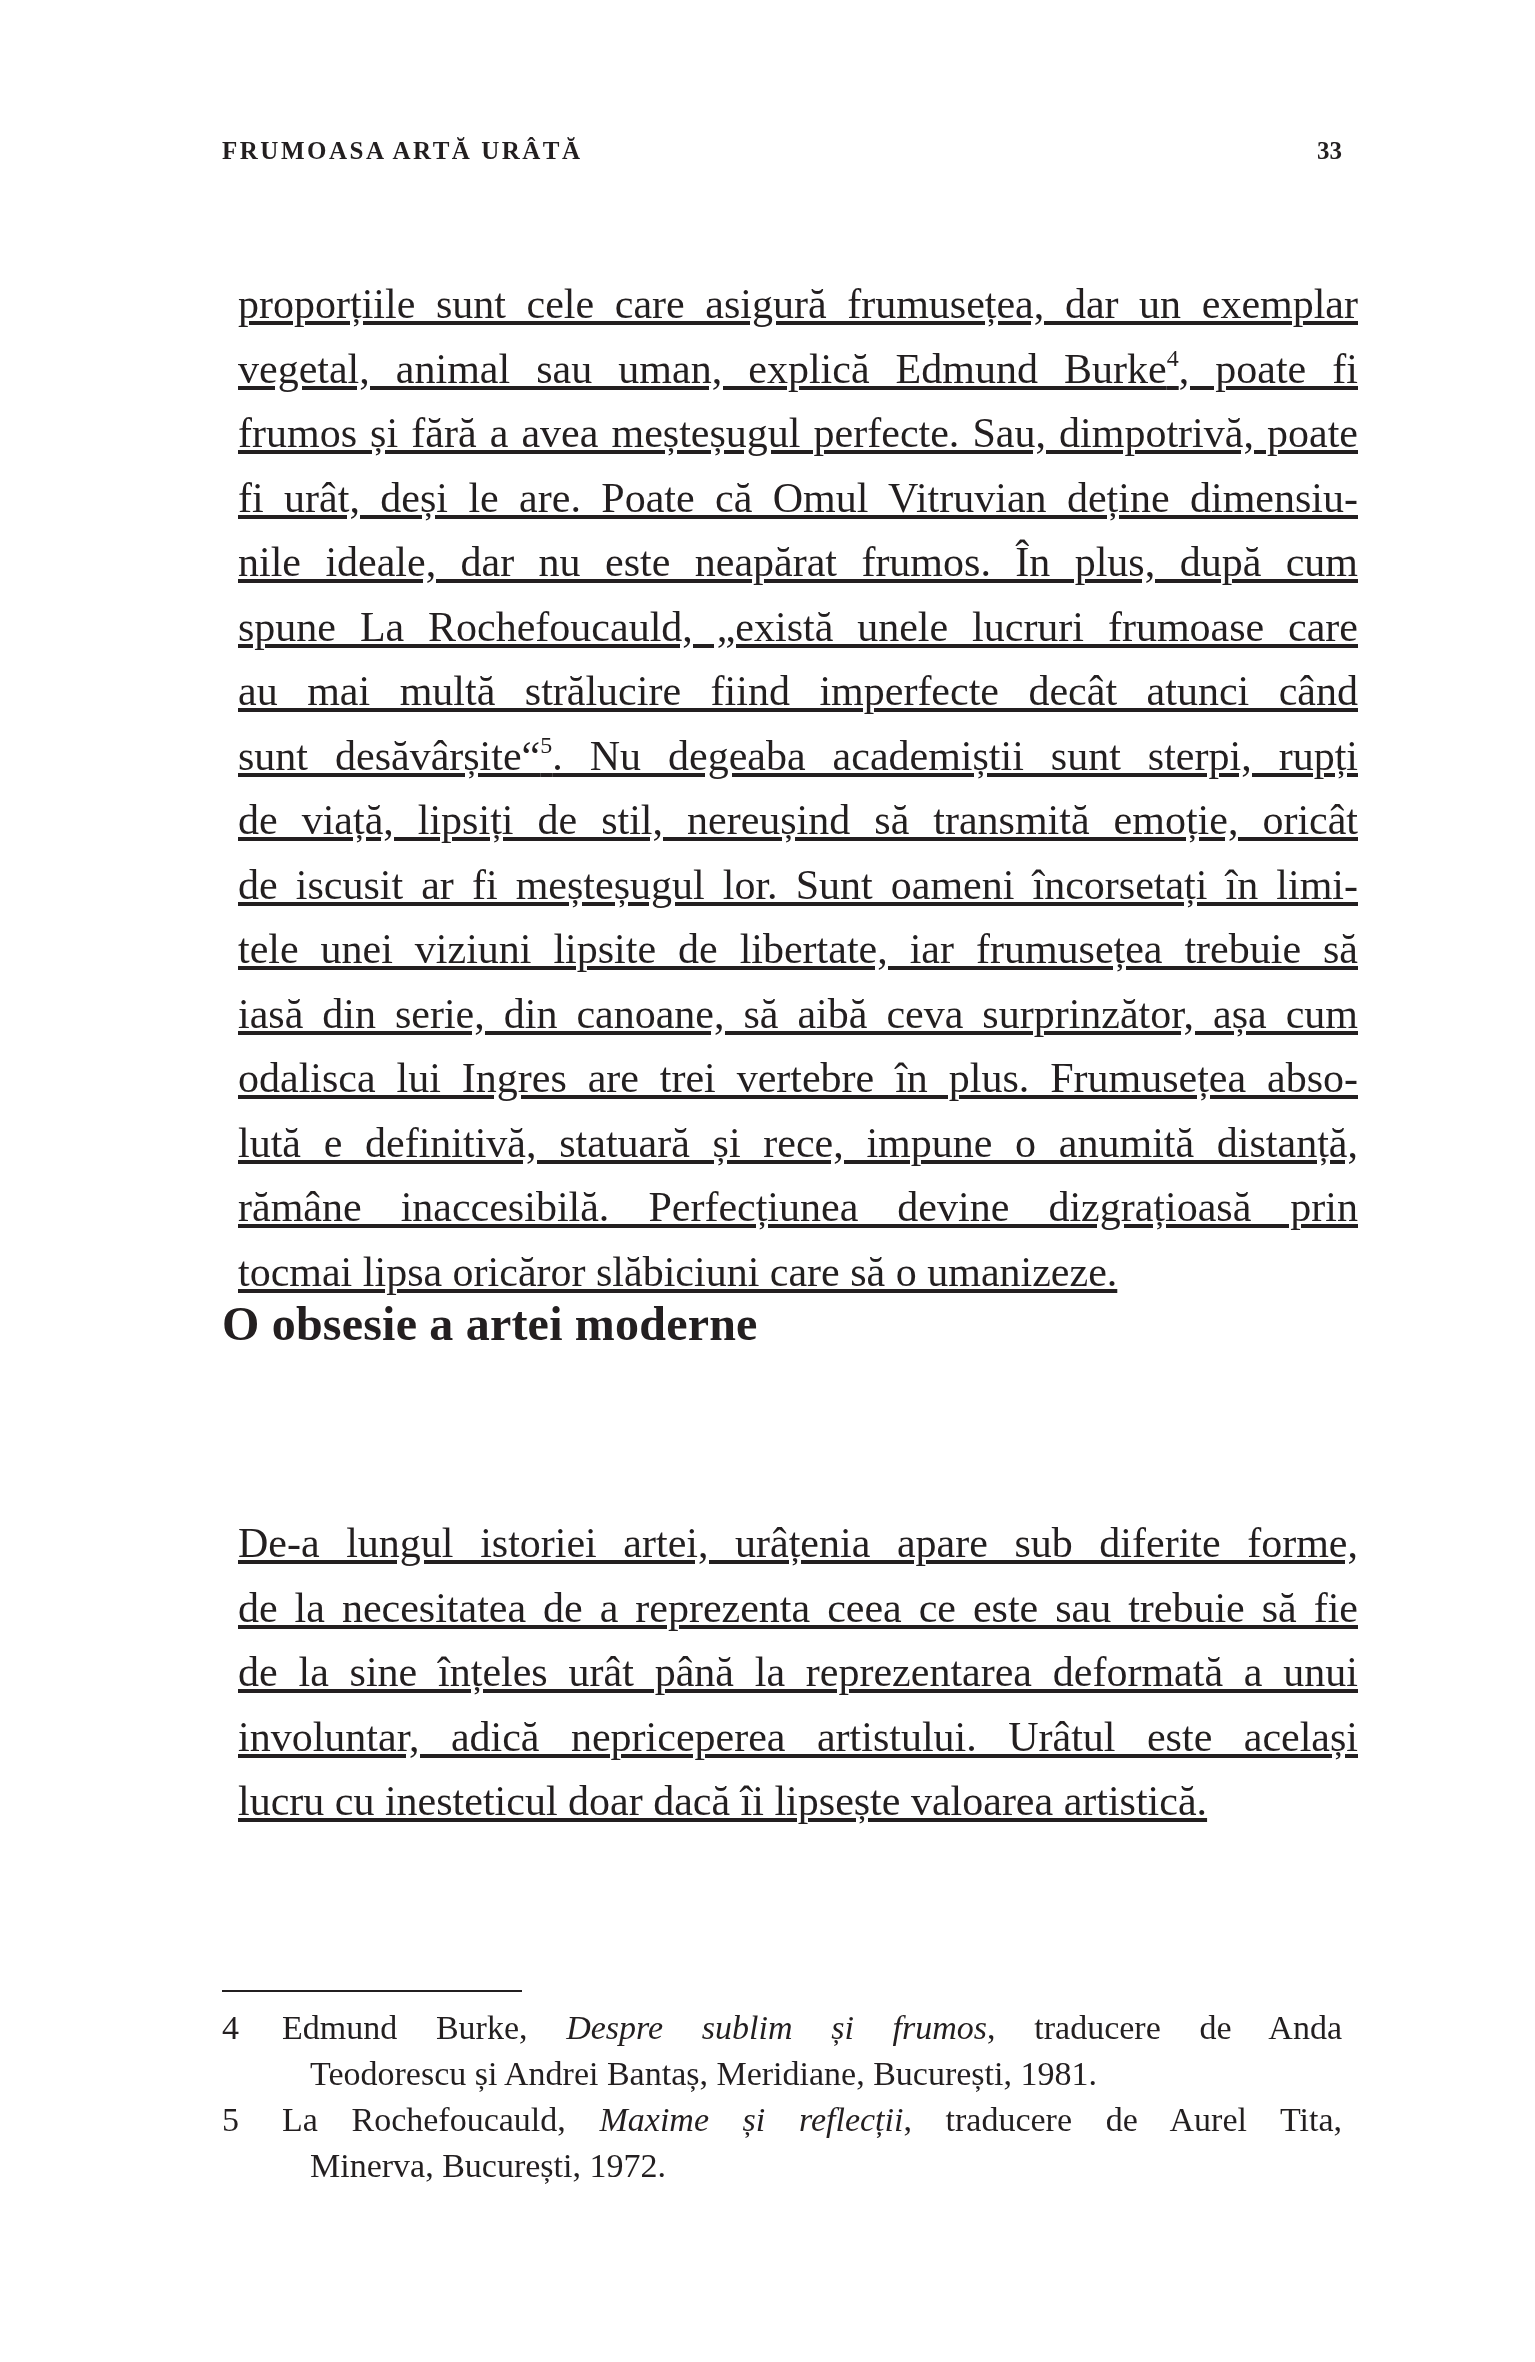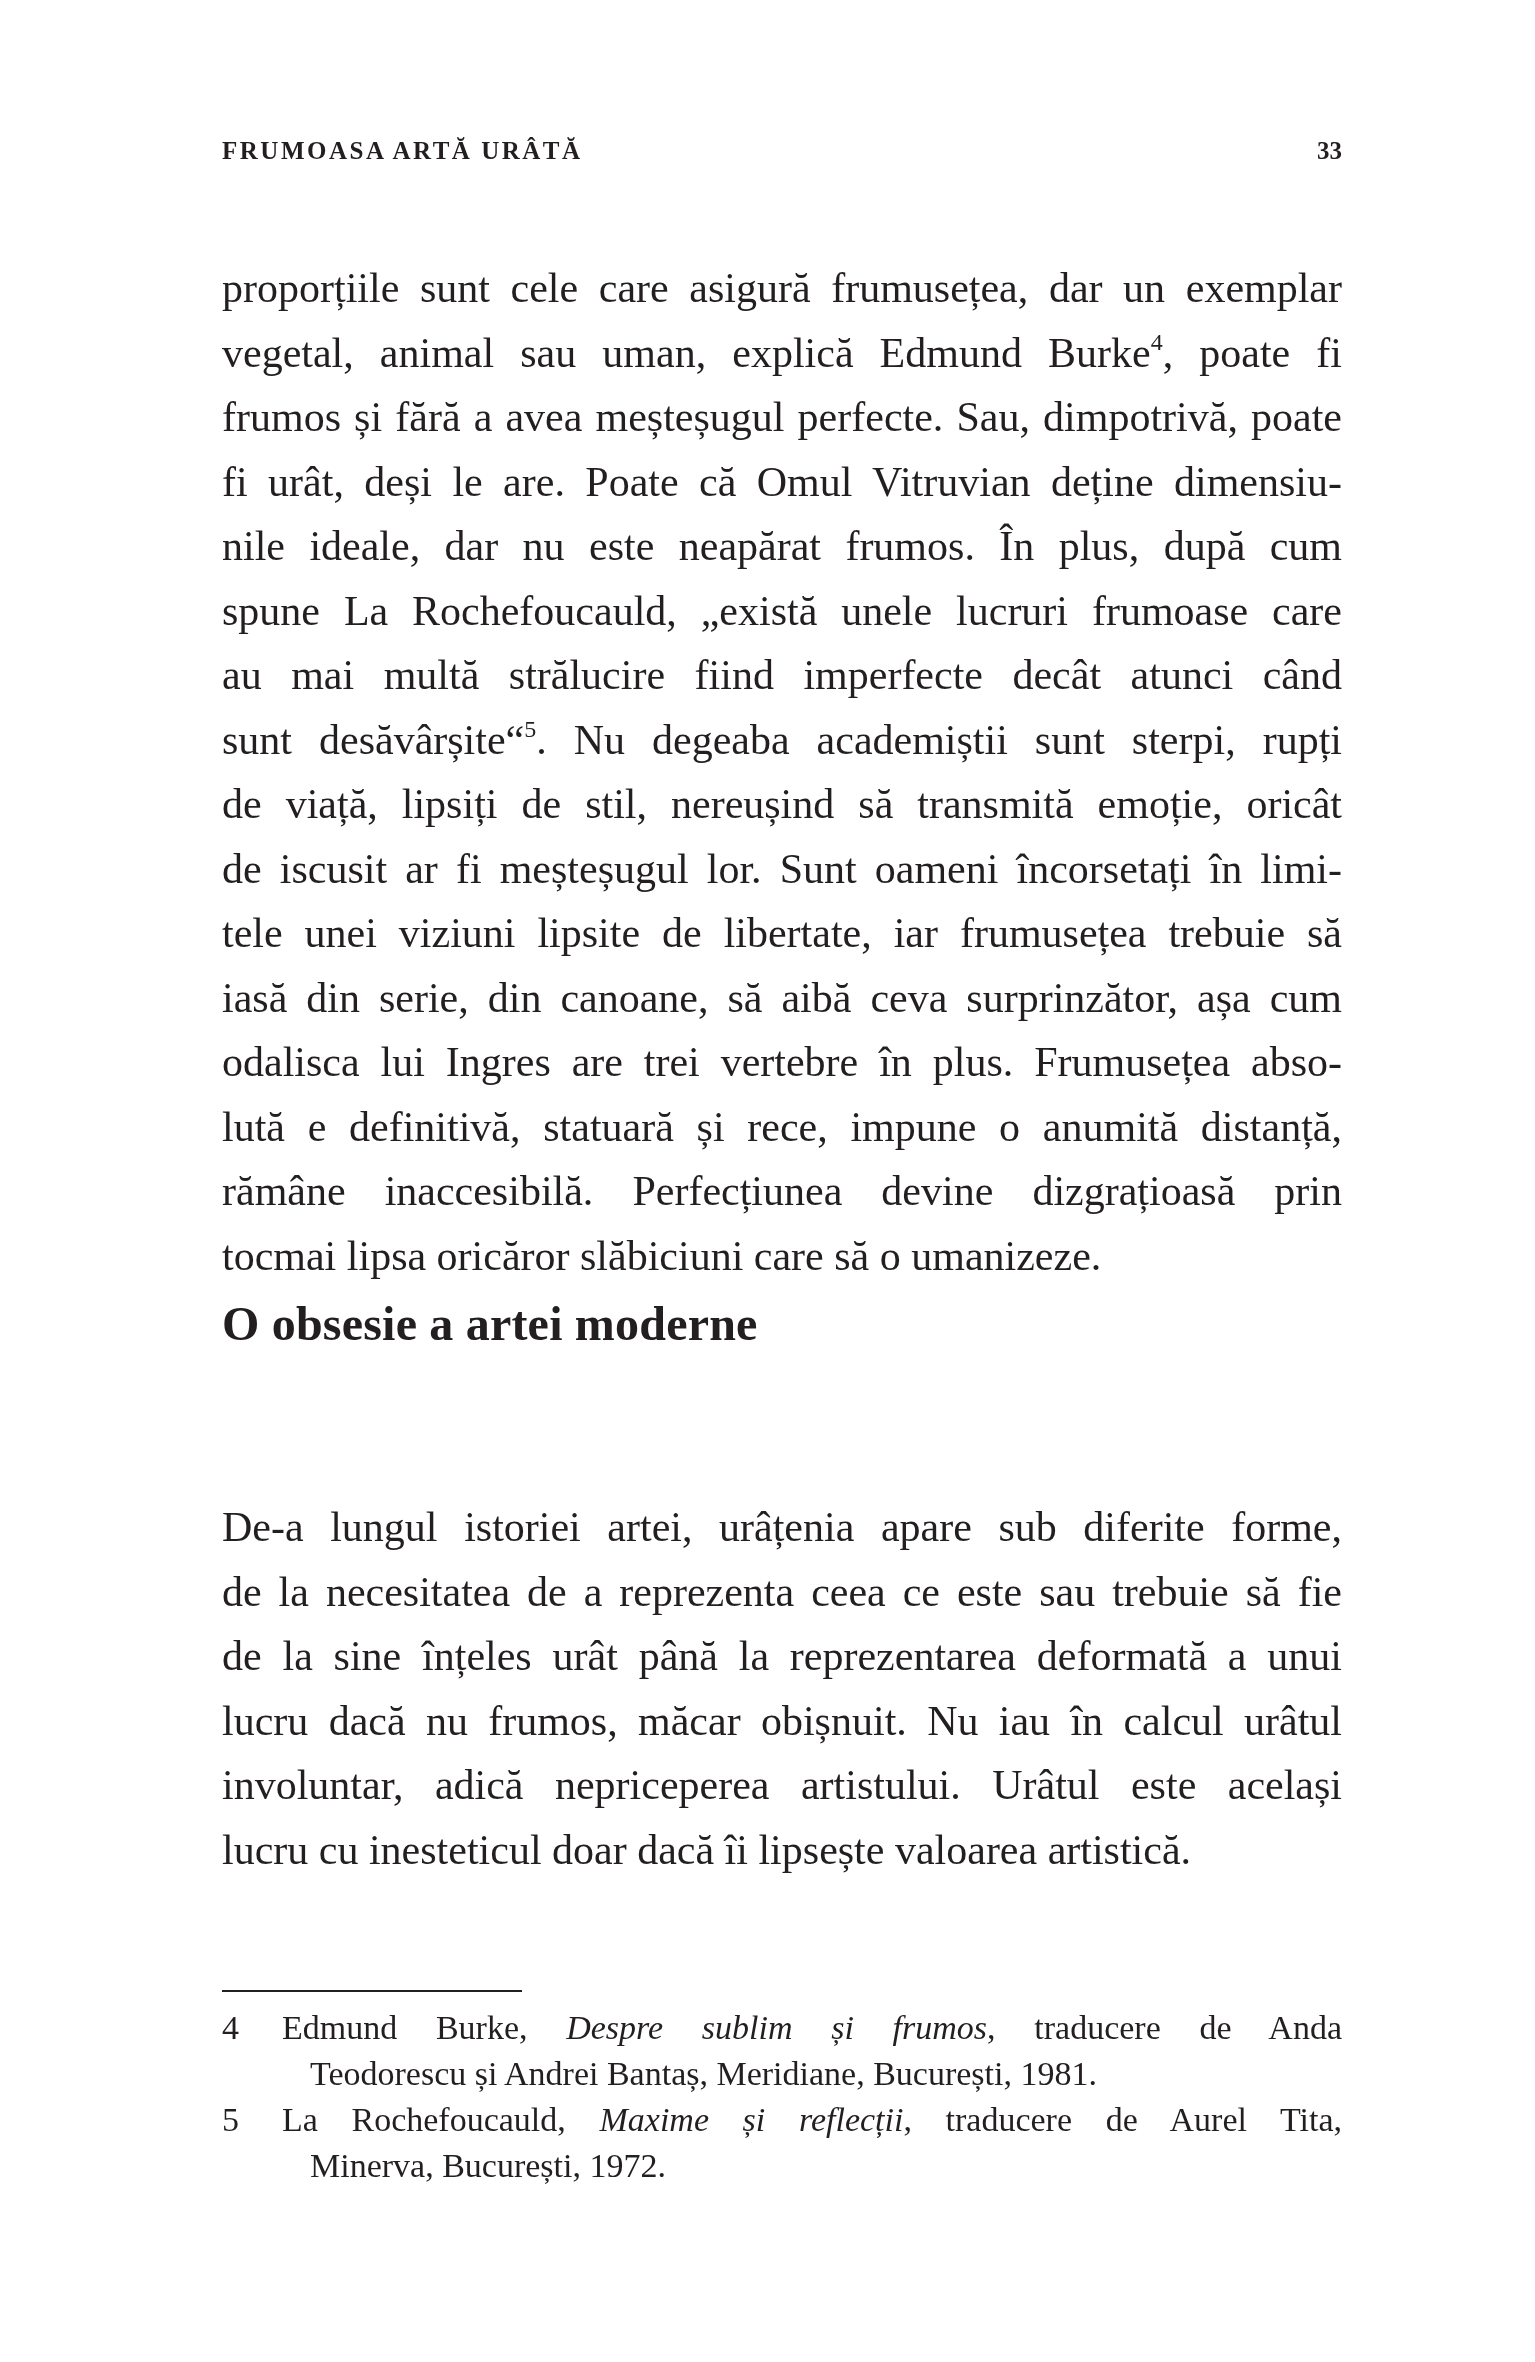--- a/index.html
+++ b/index.html
@@ -40,21 +40,22 @@
       letter-spacing: 0;
     }
     .body-text {
       position: absolute;
       left: 0;
       width: 1120px;
       font-size: 42px;
       line-height: 64.5px;
       text-align: justify;
       hyphens: manual;
-      margin: 0;
+      margin: 16px;
+      text-decoration: underline;
     }
     .p1 { top: 256px; }
     .p2 { top: 1495px; }
     .line {
       display: block;
       text-align: justify;
       text-align-last: justify;
       white-space: nowrap;
       height: 64.5px;
       overflow: visible;
@@ -148,21 +149,20 @@
     <span class="line">rămâne inaccesibilă. Perfecțiunea devine dizgrațioasă prin</span>
     <span class="line last">tocmai lipsa oricăror slăbiciuni care să o umanizeze.</span>
   </div>
 
   <h2 class="section-heading">O obsesie a artei moderne</h2>
 
   <div class="body-text p2">
     <span class="line">De-a lungul istoriei artei, urâțenia apare sub diferite forme,</span>
     <span class="line">de la necesitatea de a reprezenta ceea ce este sau trebuie să fie</span>
     <span class="line">de la sine înțeles urât până la reprezentarea deformată a unui</span>
-    <span class="line">lucru dacă nu frumos, măcar obișnuit. Nu iau în calcul urâtul</span>
     <span class="line">involuntar, adică nepriceperea artistului. Urâtul este același</span>
     <span class="line last">lucru cu inesteticul doar dacă îi lipsește valoarea artistică.</span>
   </div>
 
   <div class="footnote-rule"></div>
 
   <div class="footnotes">
     <div class="fn">
       <span class="fn-num">4</span>
       <div class="fn-body">

